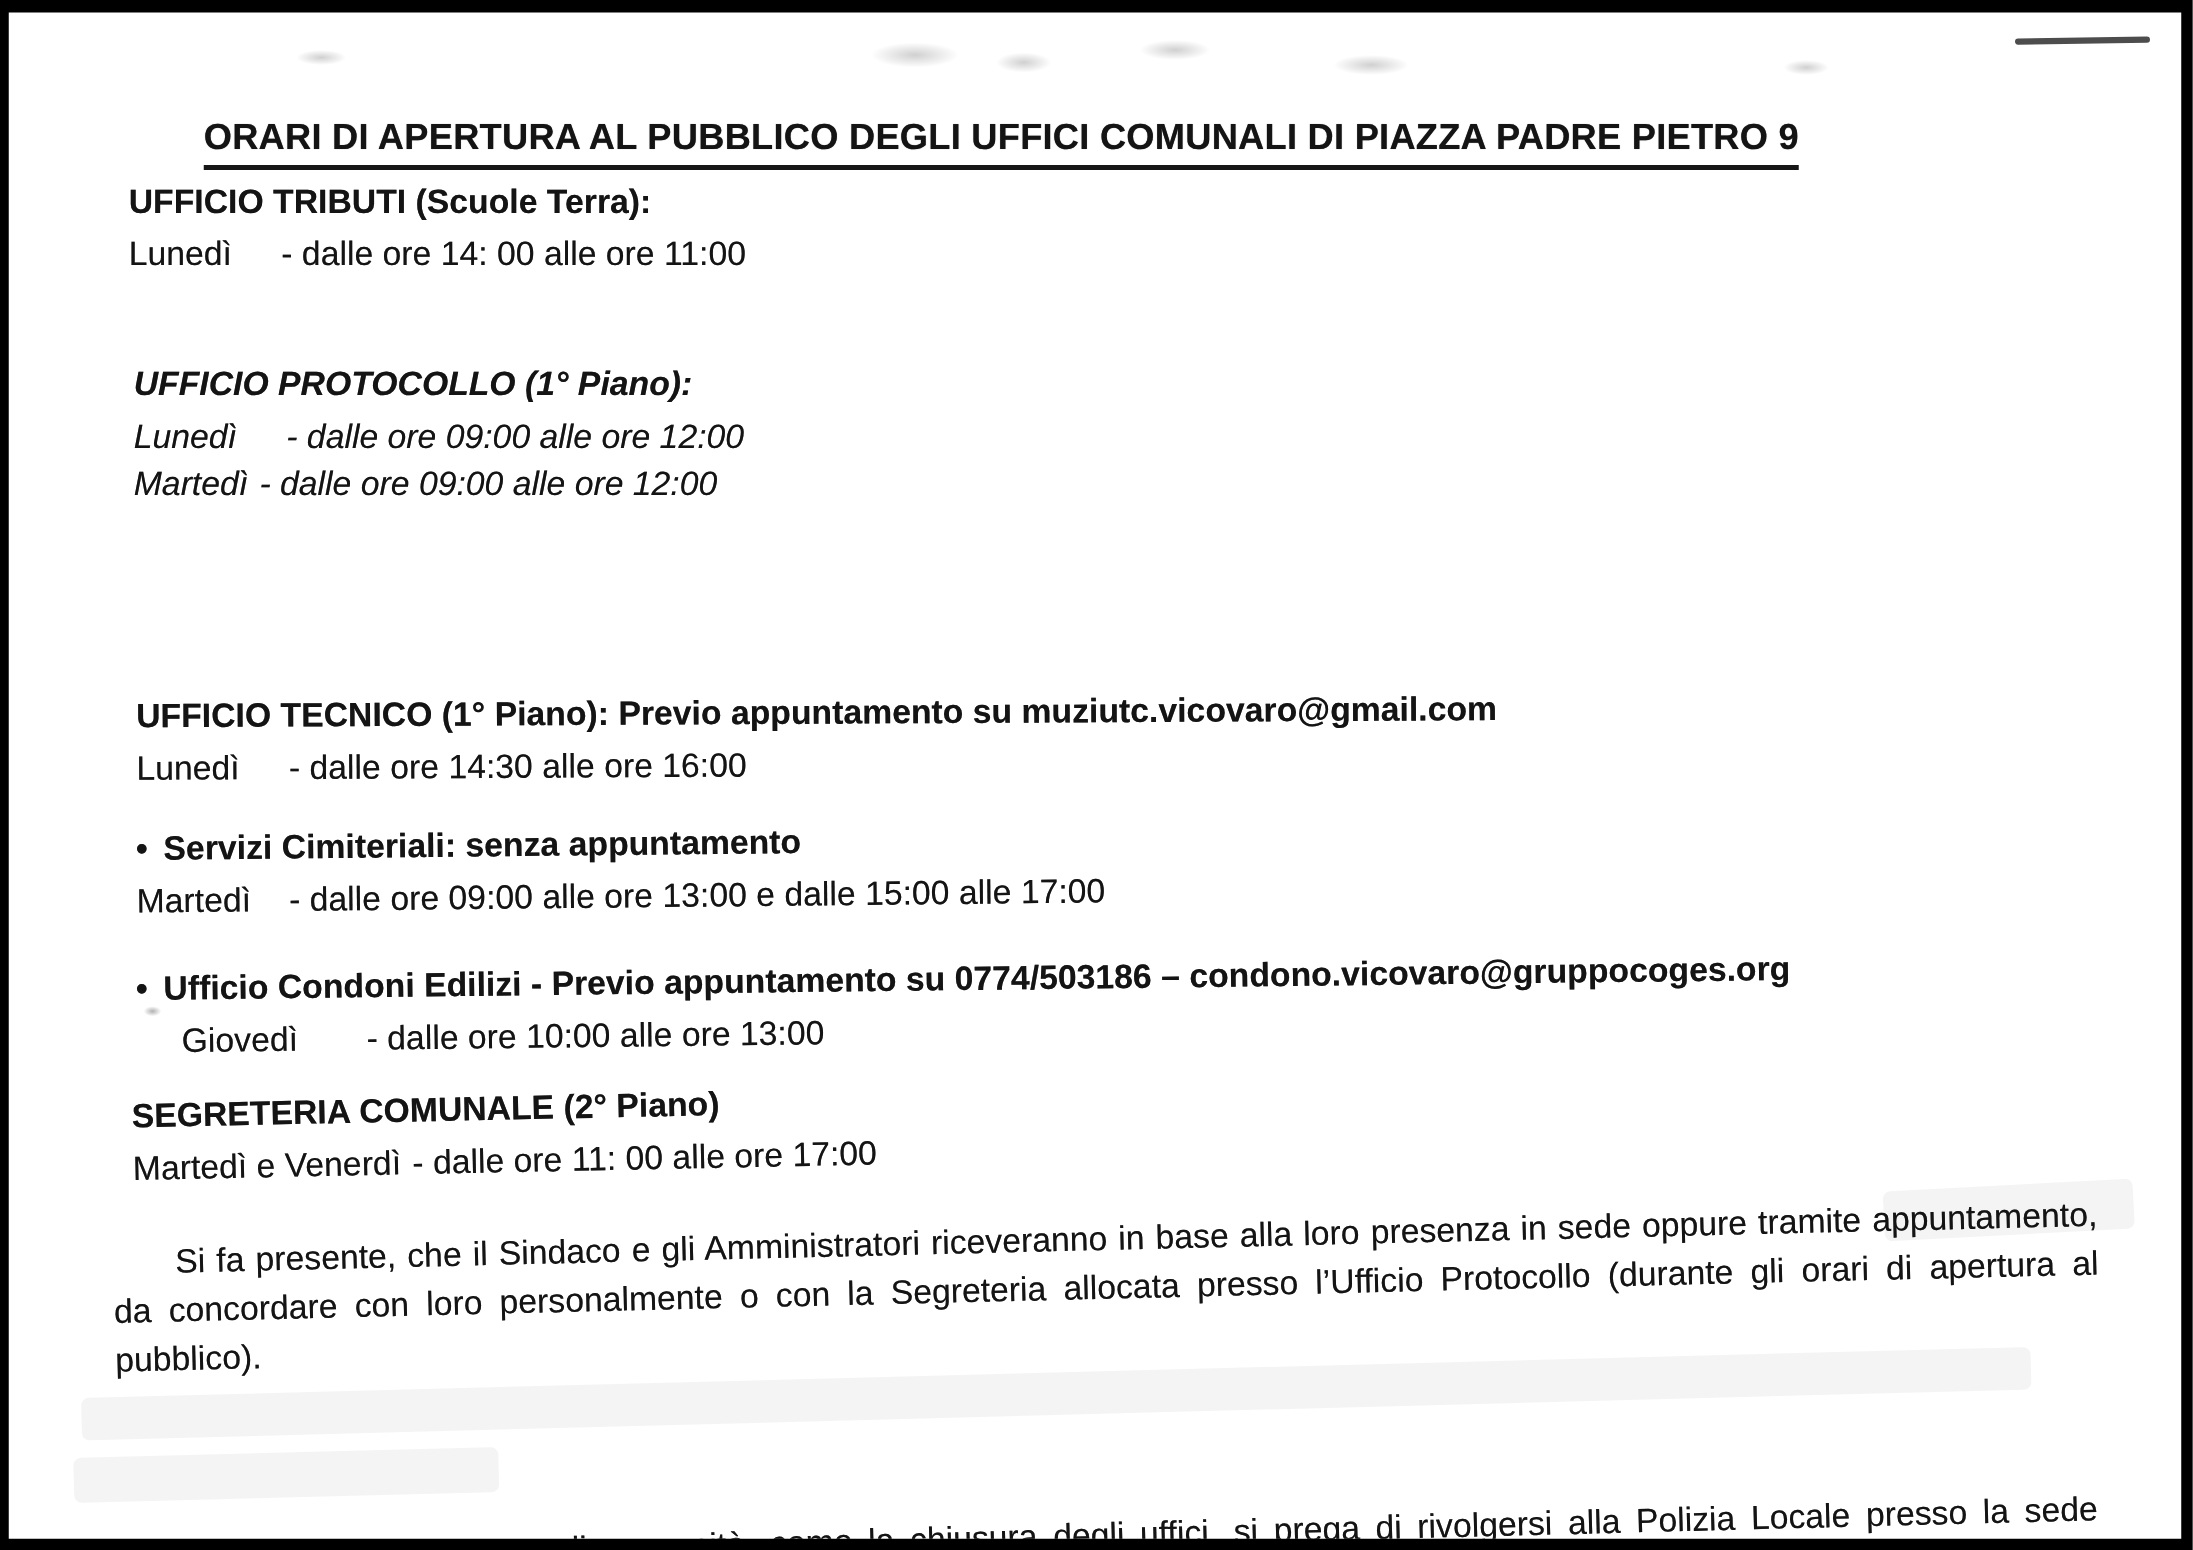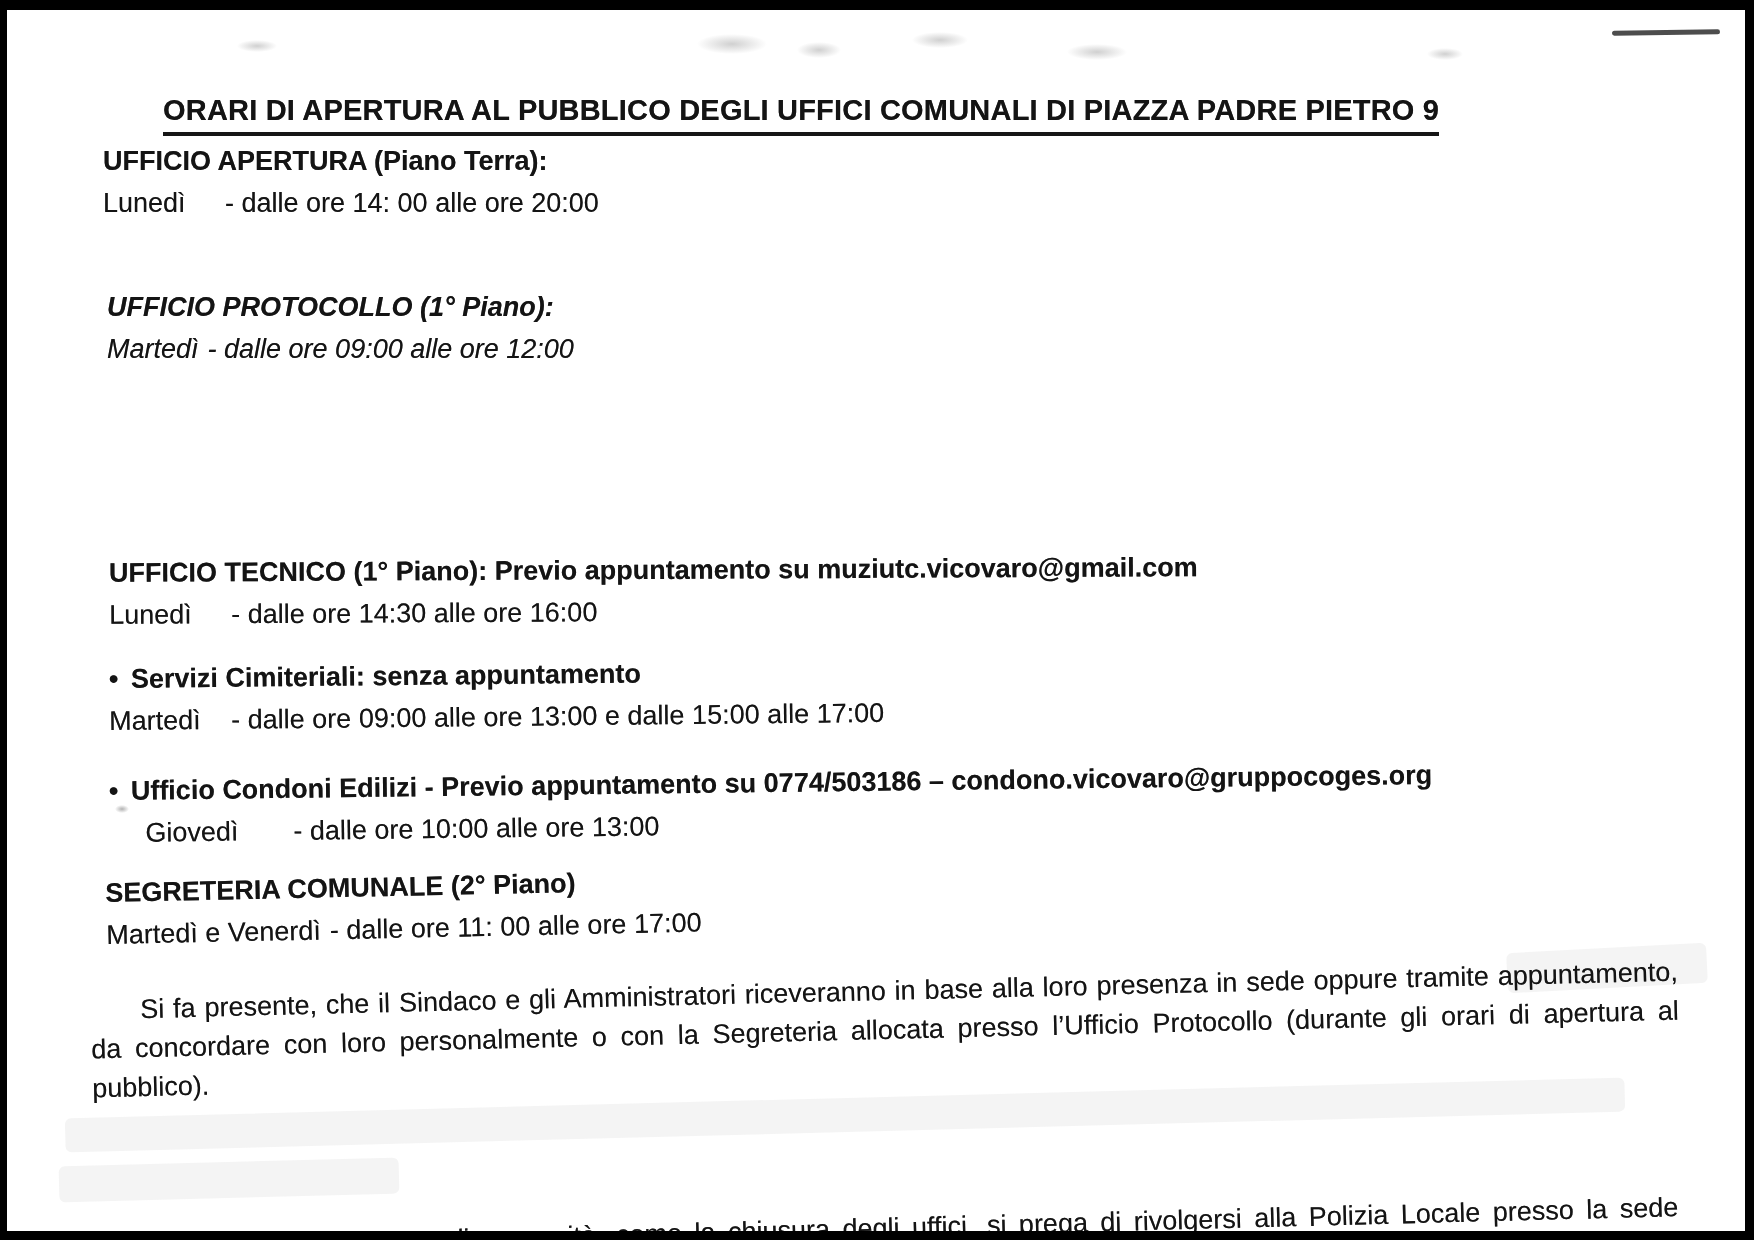--- a/index.html
+++ b/index.html
@@ -86,31 +86,34 @@
   <div class="artifact smudge sm5"></div>
   <div class="artifact smudge sm6"></div>
   <div class="artifact tickmark"></div>
   <div class="artifact shade shade1"></div>
   <div class="artifact shade shade2"></div>
   <div class="artifact shade shade3"></div>
 
   <div class="abs doc-title">ORARI DI APERTURA AL PUBBLICO DEGLI UFFICI COMUNALI DI PIAZZA PADRE PIETRO 9</div>
 
   <section class="abs sec" style="top:134px; left:96px;">
-    <div class="sec-heading">UFFICIO APERTURA (Piano Terra):</div>
+    <div class="sec-heading">UFFICIO TRIBUTI (Scuole Terra):</div>
     <div class="rows">
       <div class="row">
-        <span class="day tab">Lunedì</span><span>- dalle ore 14: 00 alle ore 20:00</span>
+        <span class="day tab">Lunedì</span><span>- dalle ore 14: 00 alle ore 11:00</span>
       </div>
     </div>
   </section>
 
   <section class="abs sec" style="top:280px; left:100px;font-style:italic;">
     <div class="sec-heading">UFFICIO PROTOCOLLO (1° Piano):</div>
     <div class="rows">
+      <div class="row">
+        <span class="day tab">Lunedì</span><span>- dalle ore 09:00 alle ore 12:00</span>
+      </div>
       <div class="row">
         <span class="day inline">Martedì</span><span>- dalle ore 09:00 alle ore 12:00</span>
       </div>
     </div>
   </section>
 
   <section class="abs sec" style="top:543px; left:102px; transform:rotate(-0.3deg);">
     <div class="sec-heading">UFFICIO TECNICO (1° Piano): Previo appuntamento su muziutc.vicovaro@gmail.com</div>
     <div class="rows">
       <div class="row">

